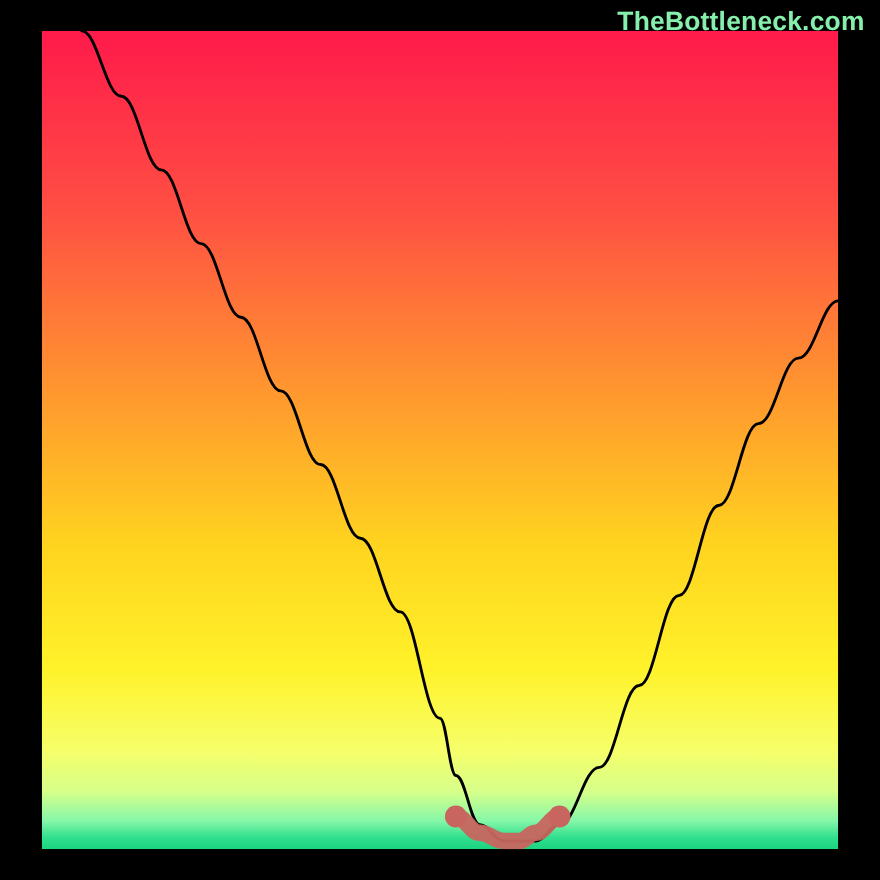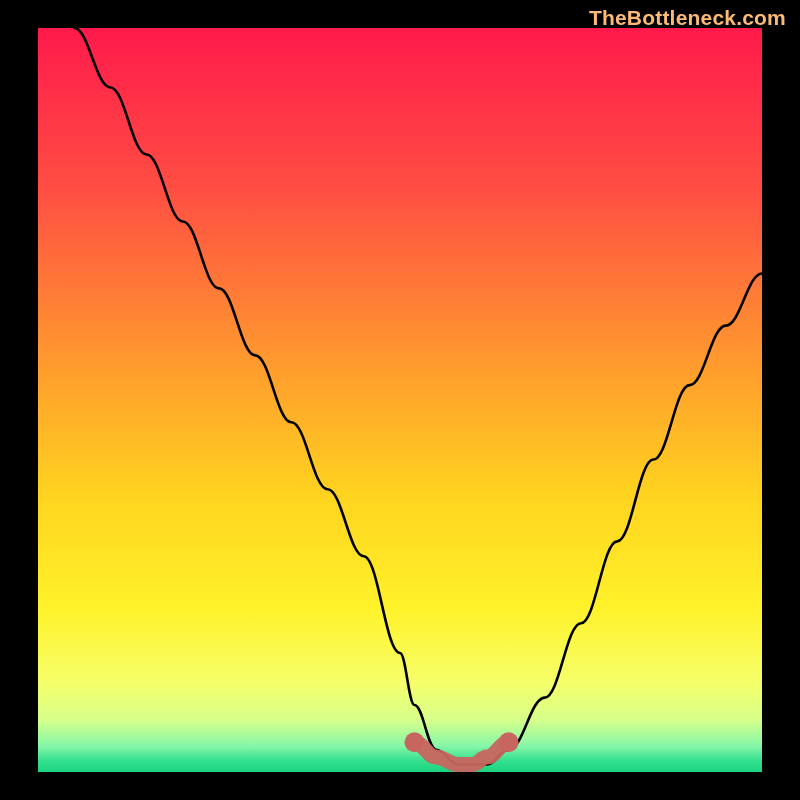--- a/index.html
+++ b/index.html
@@ -8,22 +8,22 @@
     height: 800px;
     background: #000;
     position: relative;
     overflow: hidden;
     font-family: Arial, Helvetica, sans-serif;
   }
   .watermark {
     position: absolute;
     top: 6px;
     right: 14px;
-    color: #fdba74;
-    font-size: 21px;
+    color: #86efac;
+    font-size: 24px;
     font-weight: 600;
     letter-spacing: 0.2px;
     z-index: 5;
   }
   .plot-area {
     position: absolute;
     left: 38px;
     top: 28px;
     width: 724px;
     height: 744px;

